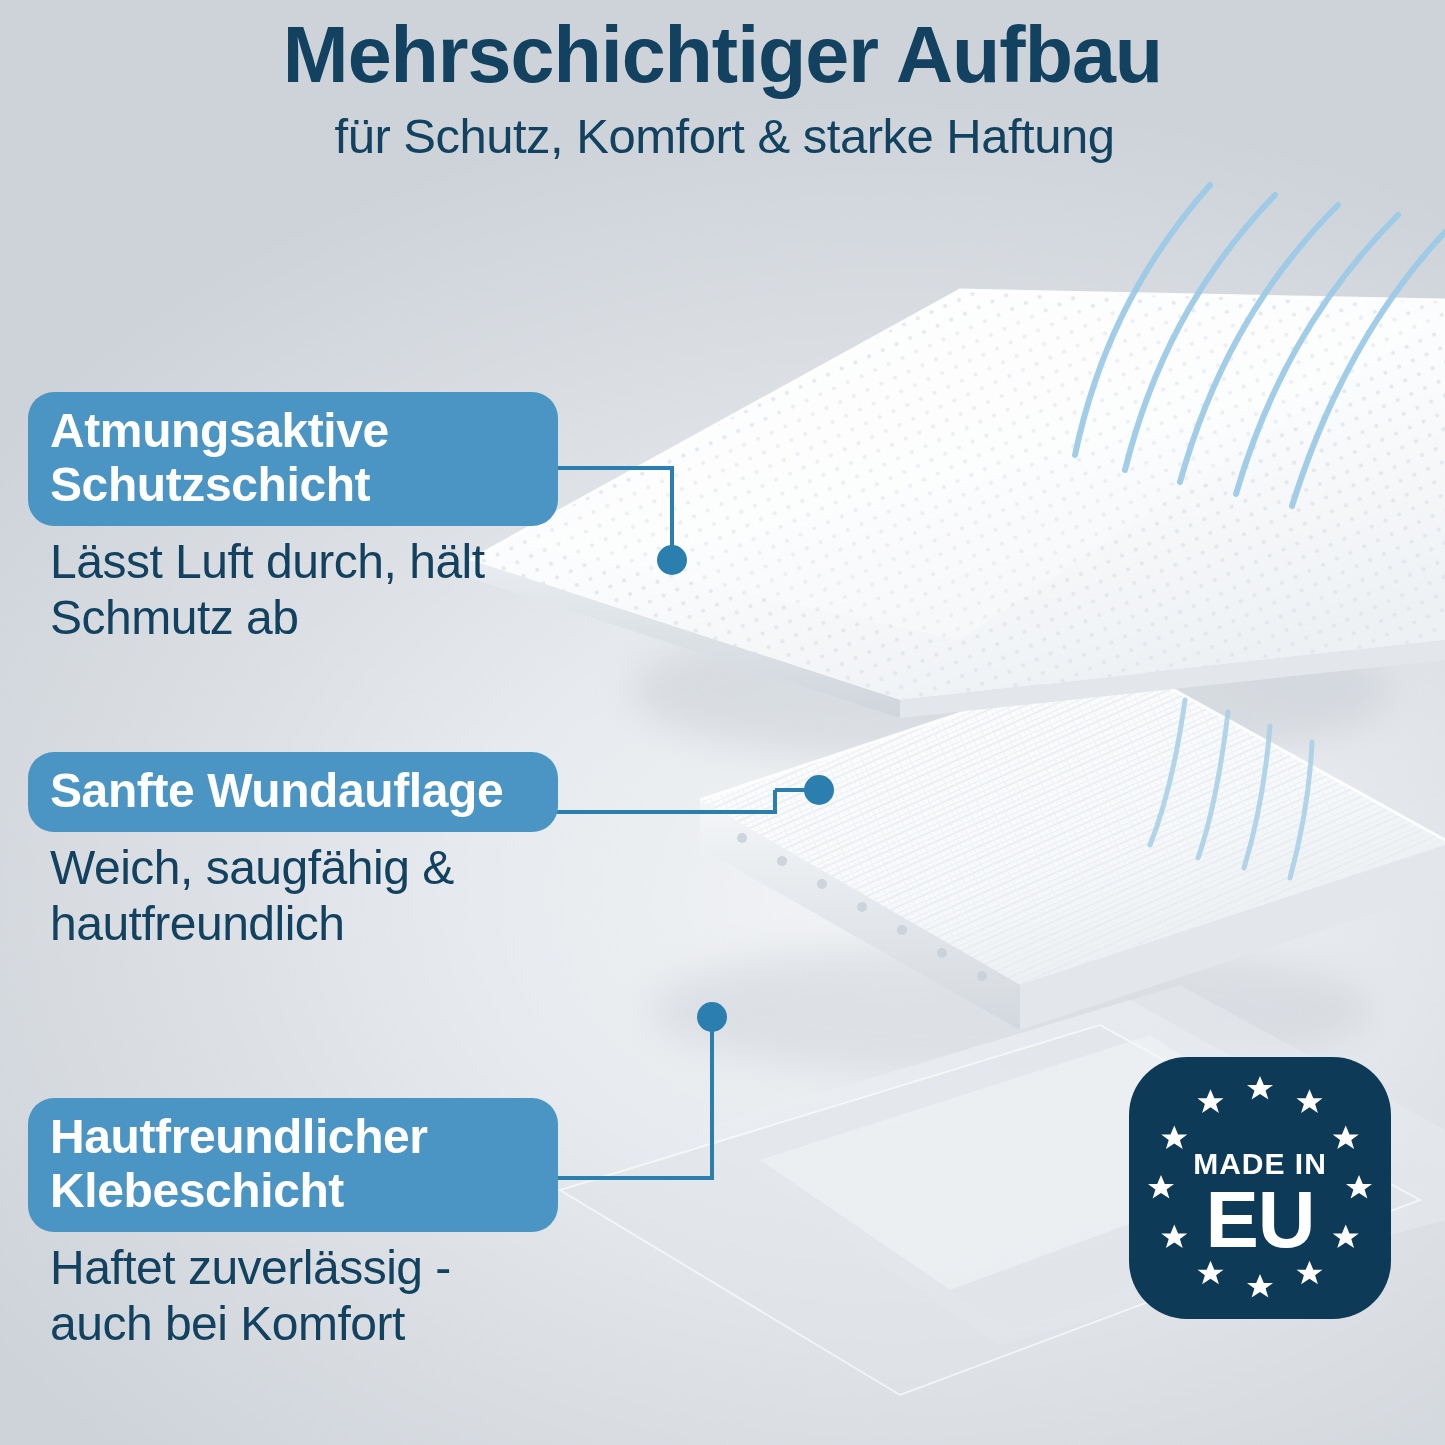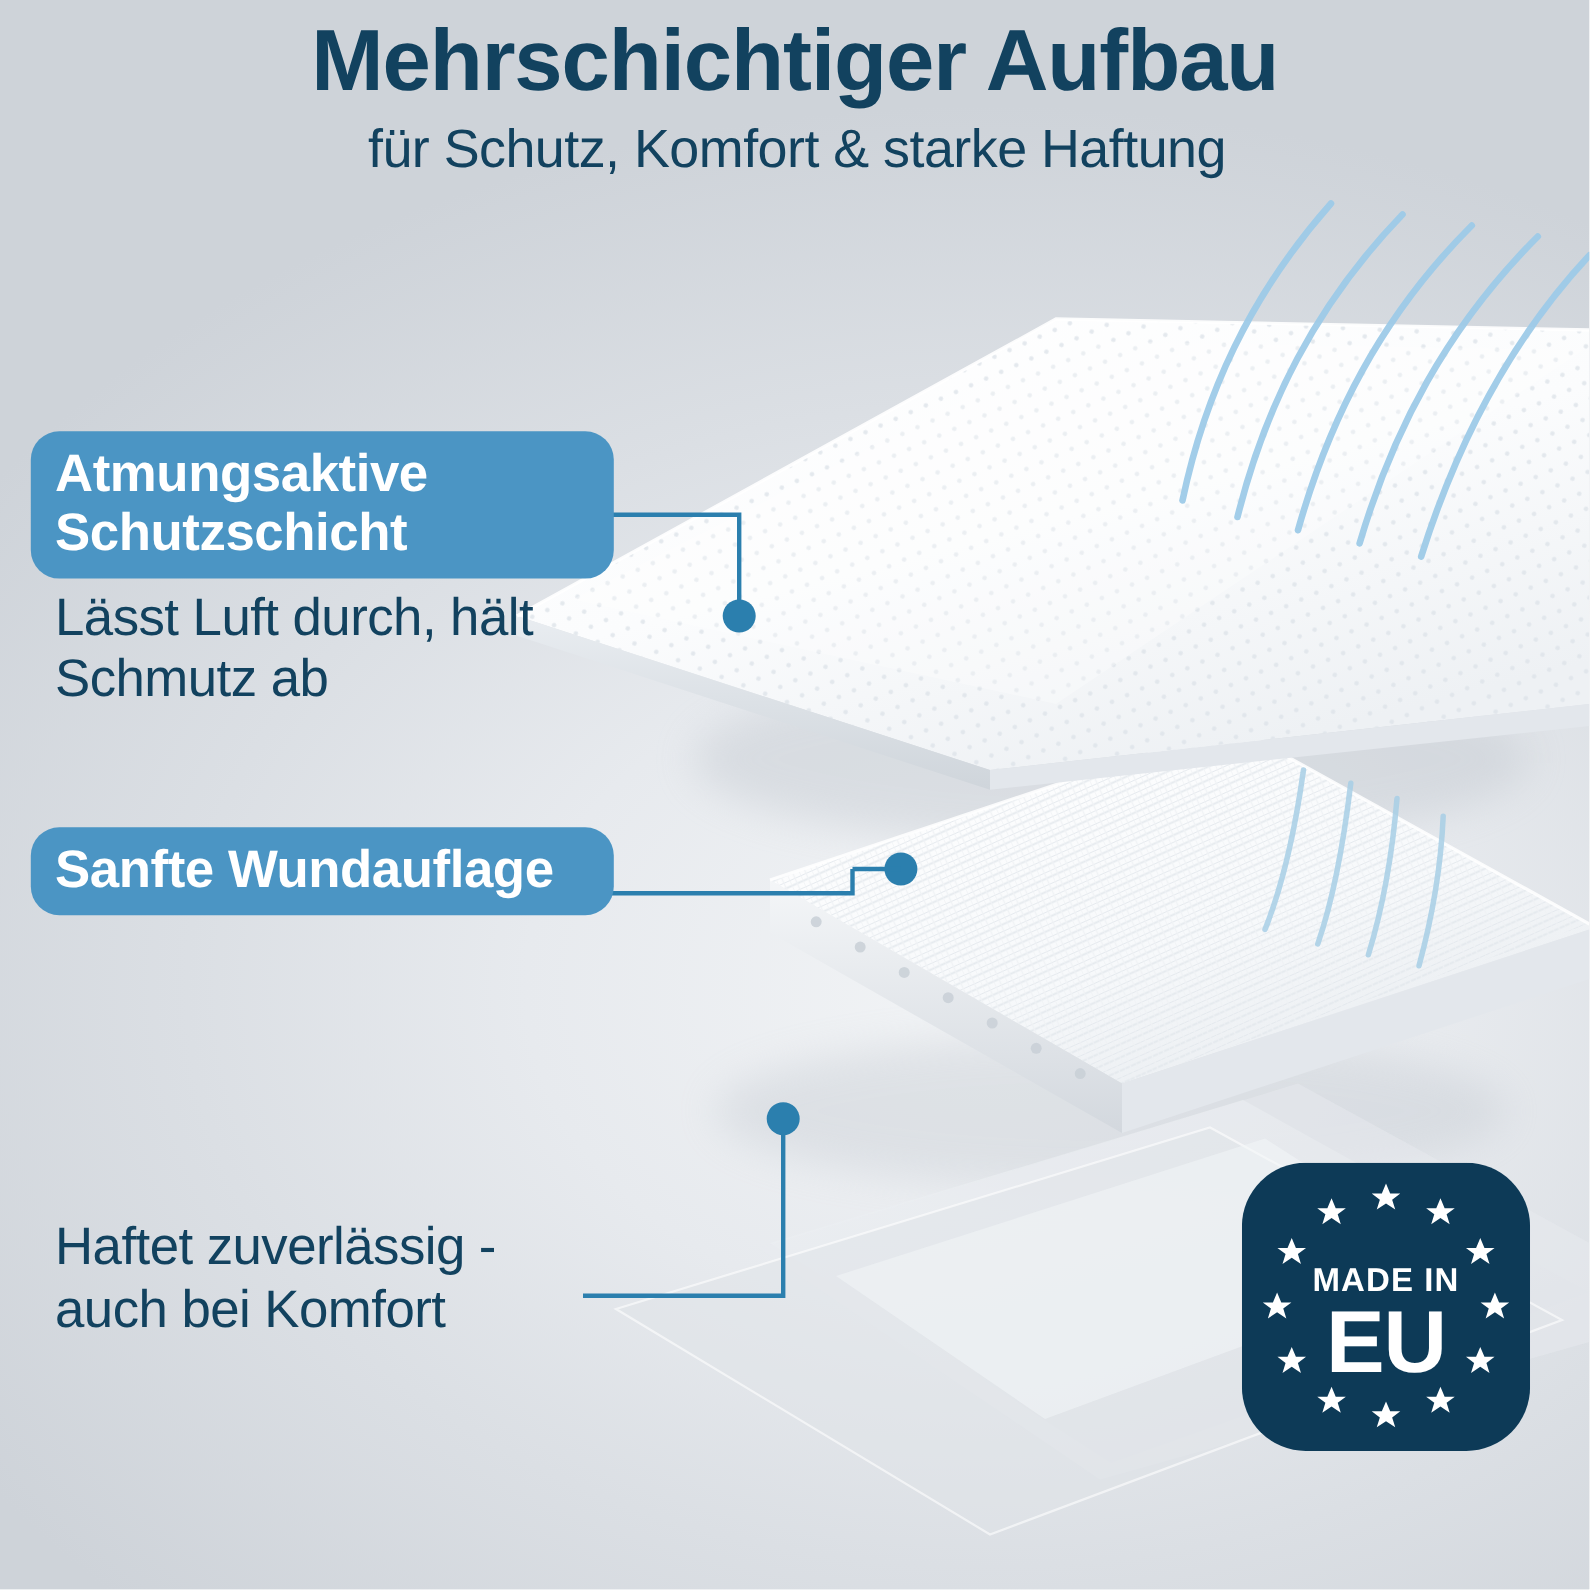--- a/index.html
+++ b/index.html
@@ -221,23 +221,25 @@
     <p class="subtitle">für Schutz, Komfort &amp; starke Haftung</p>
   </div>
 
   <div class="callout" id="callout-0">
     <div class="chip">Atmungsaktive Schutzschicht</div>
     <div class="desc">Lässt Luft durch, hält Schmutz ab</div>
   </div>
 
   <div class="callout" id="callout-1">
     <div class="chip">Sanfte Wundauflage</div>
+    <div class="desc">Weich, saugfähig &amp; hautfreundlich</div>
   </div>
 
   <div class="callout" id="callout-2">
+    <div class="chip">Hautfreundlicher Klebeschicht</div>
     <div class="desc">Haftet zuverlässig - auch bei Komfort</div>
   </div>
 
   <div class="eu-badge">
     <svg viewBox="0 0 262 262" width="262" height="262">
       <rect x="0" y="0" width="262" height="262" rx="58" fill="#0d3a57"></rect>
       <g fill="#ffffff">
 
         <g transform="translate(131,32)">
             <polygon points="0,-13 3.8,-4 13,-4 5.6,1.6 8.4,10.6 0,5 -8.4,10.6 -5.6,1.6 -13,-4 -3.8,-4"></polygon>

